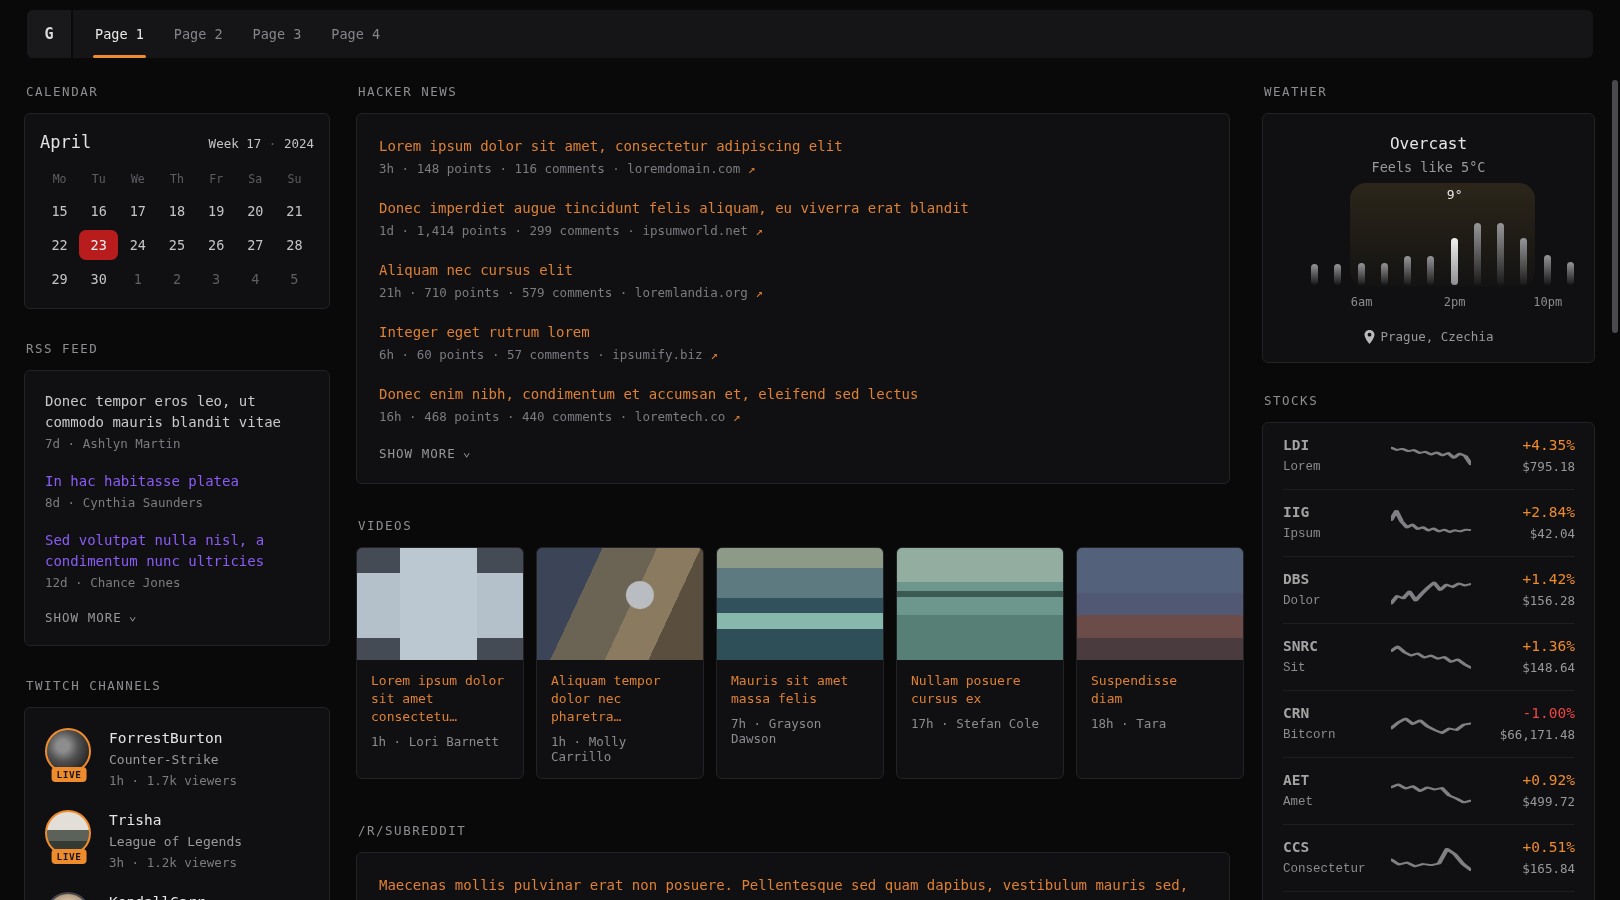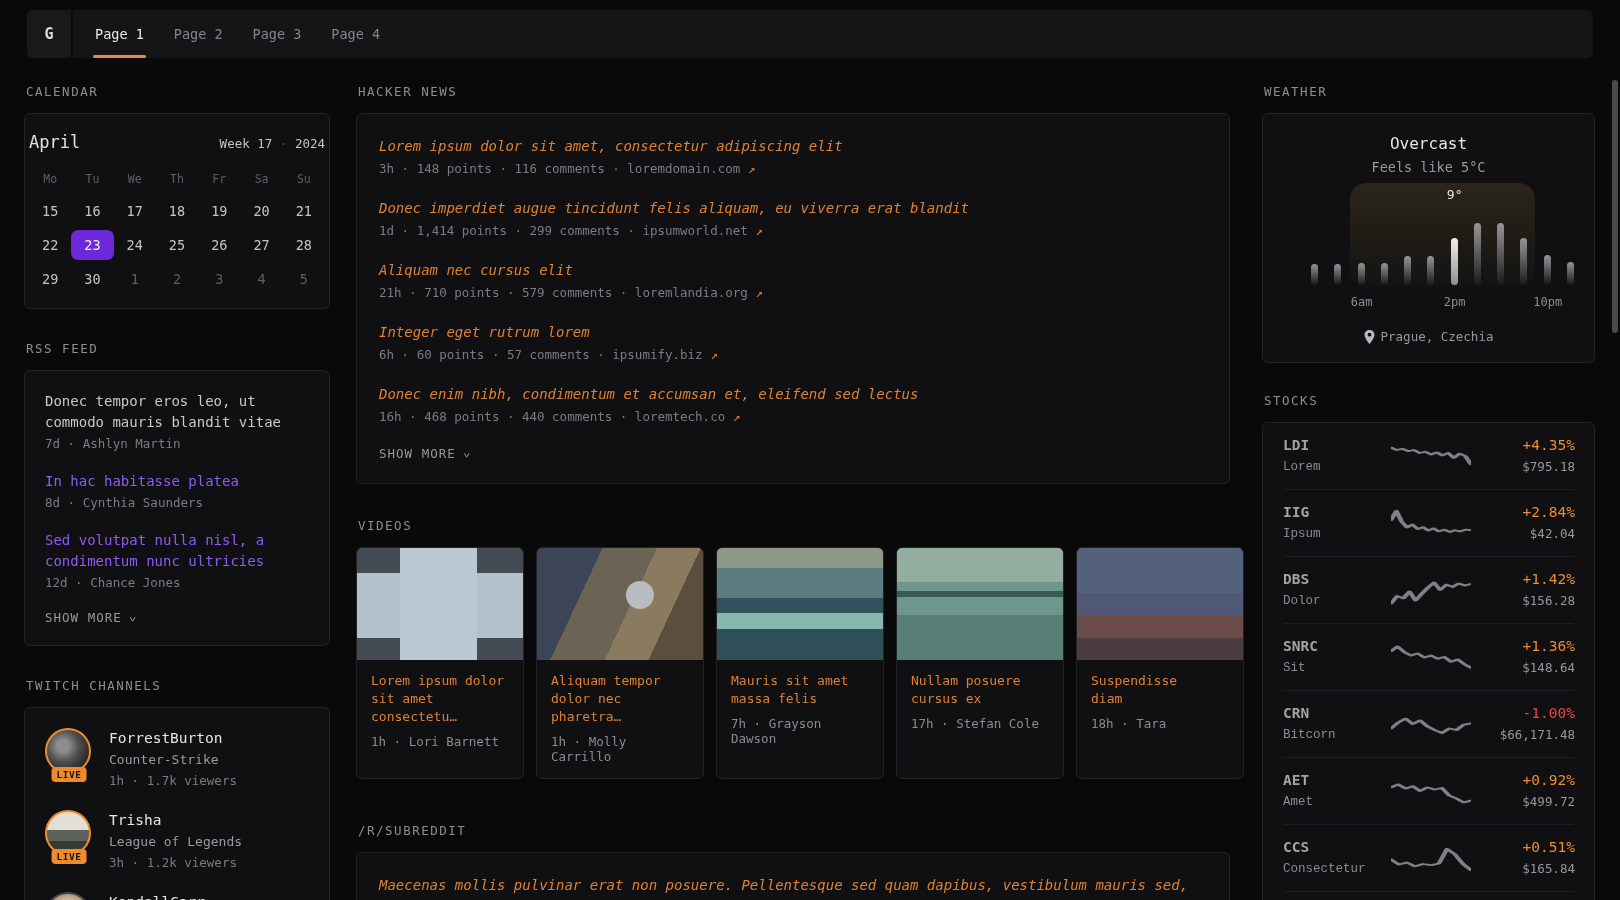--- a/index.html
+++ b/index.html
@@ -39,30 +39,30 @@
   .col-right { position:absolute; left:1262px;top:76px; width:333px; }
 
   .section-title {
     font-size:12.5px; letter-spacing:1.5px; color:#8e8e92; margin:8px 0 14px 2px;
   }
   .card {
     background:#101012; border:1px solid #232327; border-radius:6px;
   }
 
   
-  .cal-card { padding:18px 4px 14px; }
+  .cal-card { padding:18px 15px 14px; }
   .cal-head { display:flex; justify-content:space-between; align-items:baseline; margin-bottom:14px; }
   .cal-month { font-size:17px; color:#e2e2e2; }
   .cal-week  { font-size:12.5px; color:#c4c4c7; }
   .cal-week .sep { color:#5c5c60; }
   .cal-grid { display:grid; grid-template-columns:repeat(7,1fr); row-gap:4px; text-align:center; }
   .cal-dow  { font-size:11.5px; color:#5e5e63; padding:6px 0; }
   .cal-day  { font-size:13.5px; color:#c5c5c8; padding:7px 0; border-radius:7px; }
   .cal-day.dim { color:#5e5e63; }
-  .cal-day.selected { background:#6d28d9; color:#f0f0f0; }
+  .cal-day.selected { background:#b91c1c; color:#f0f0f0; }
 
   
   .pad-card { padding:20px; }
   .feed-item { margin-bottom:20px; }
   .feed-title { font-size:14px; line-height:21px; color:#c9c9cc; cursor:pointer; }
   .feed-title.visited { color:#8b5cf6; }
   .feed-meta { font-size:12.5px; color:#7b7b80; margin-top:3px; }
   .show-more {
     font-size:12.5px; letter-spacing:1px; color:#97979b; cursor:pointer;
     display:flex; align-items:center; gap:7px; margin-top:2px;
@@ -84,21 +84,21 @@
     position:absolute; left:50%; transform:translateX(-50%); bottom:-2px;
     background:#ee8b2c; color:#171717; font-size:9.5px; font-weight:bold;
     letter-spacing:.5px; padding:2px 5px; border-radius:4px;
   }
   .tw-name { font-size:14.5px; color:#e4e4e6; line-height:20px; }
   .tw-game { font-size:13px; color:#9a9a9e; line-height:20px; margin-top:2px; }
   .tw-meta { font-size:12.5px; color:#7b7b80; line-height:18px; margin-top:2px; }
 
   
   .hn-item { margin-bottom:22px; }
-  .hn-title { font-size:14px; line-height:21px; color:#de8134; cursor:pointer;font-style:italic; }
+  .hn-title { font-size:14px; line-height:21px; color:#de8134; cursor:pointer; }
   .hn-meta { font-size:12.5px; color:#7b7b80; margin-top:4px; }
   .ext-arrow { color:#de8134; }
 
   
   .videos-header { margin-top:34px; }
   .video-row { display:flex; gap:12px; width:890px; overflow:hidden; }
   .video-card { flex:none; width:168px; background:#101012; border:1px solid #232327; border-radius:6px; overflow:hidden; cursor:pointer; }
   .video-thumb { width:100%; height:112px; }
   .vt-1 { background:
       linear-gradient(90deg, transparent 0 26%, #bcc8d1 26% 72%, transparent 72%),

